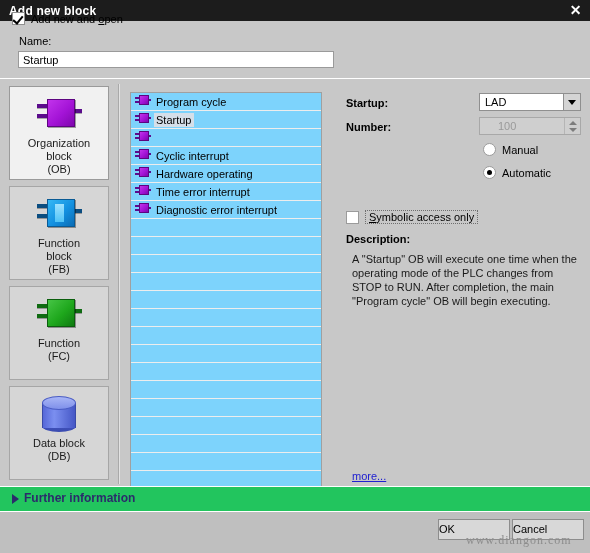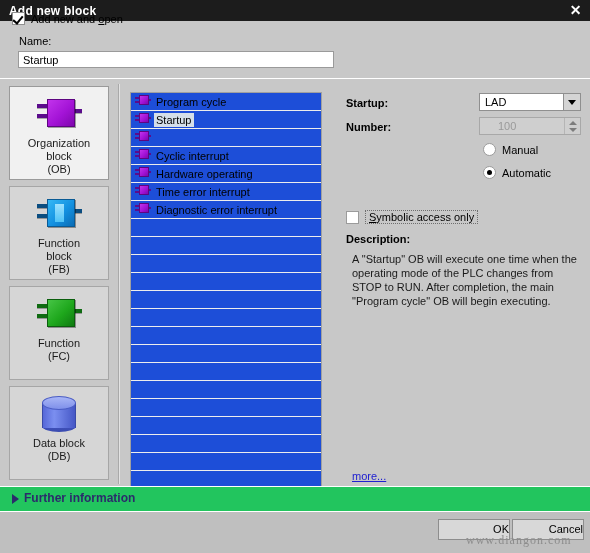--- a/index.html
+++ b/index.html
@@ -187,21 +187,21 @@
     background: linear-gradient(180deg,#a9b6f6,#7f90ea);
     border: 1px solid #4a5cc4;
     box-sizing: border-box;
   }
 
   
   #list-panel {
     position: absolute;
     left: 130px; top: 92px;
     width: 192px; height: 449px;
-    background: #1d4ed8;
+    background: #7dd3fc;
     border: 1px solid #a0a0a0;
     box-sizing: border-box;
     overflow: hidden;
   }
   .list-row {
     position: relative;
     height: 17px;
     border-bottom: 1px solid #ededed;
     display: flex;
     align-items: center;
@@ -473,21 +473,21 @@
   .footer-btn {
     position: absolute;
     top: 519px;
     width: 72px; height: 21px;
     background: #d8d8d8;
     border: 1px solid #8d8d8d;
     box-sizing: border-box;
     font-family: "Liberation Sans", sans-serif;
     font-size: 11px;
     color: #000;
-    text-align: right;
+    text-align: left;
     line-height: 19px;
     cursor: pointer;
   }
   #ok-btn { left: 438px; }
   #cancel-btn { left: 512px; }
 
   #watermark {
     position: absolute;
     left: 466px; top: 533px;
     font-family: "Liberation Serif", serif;

